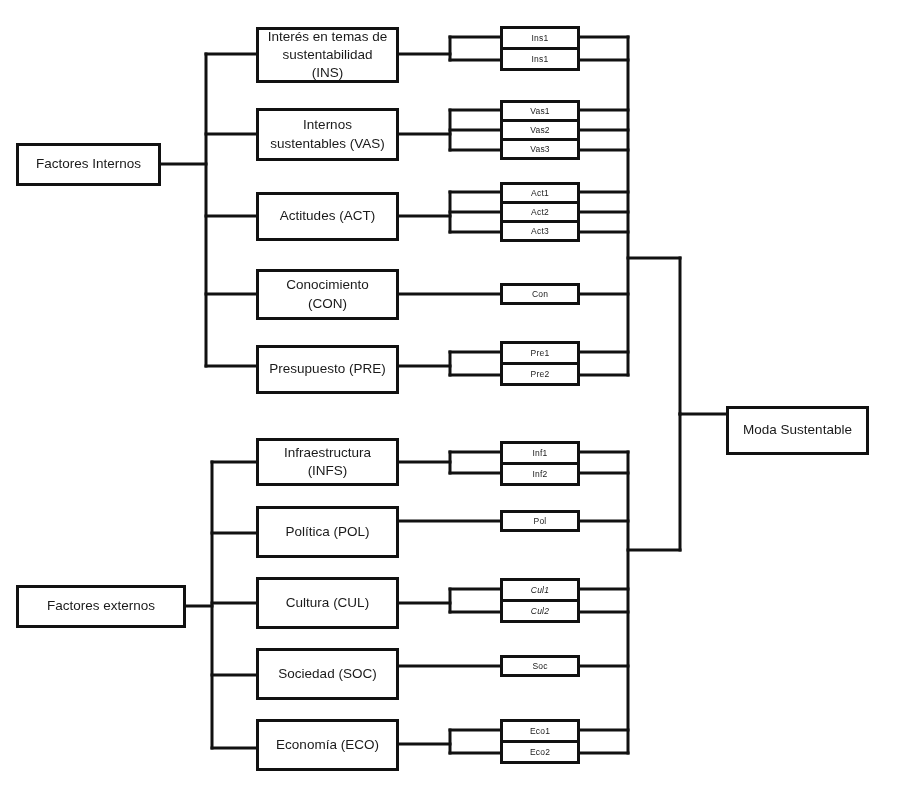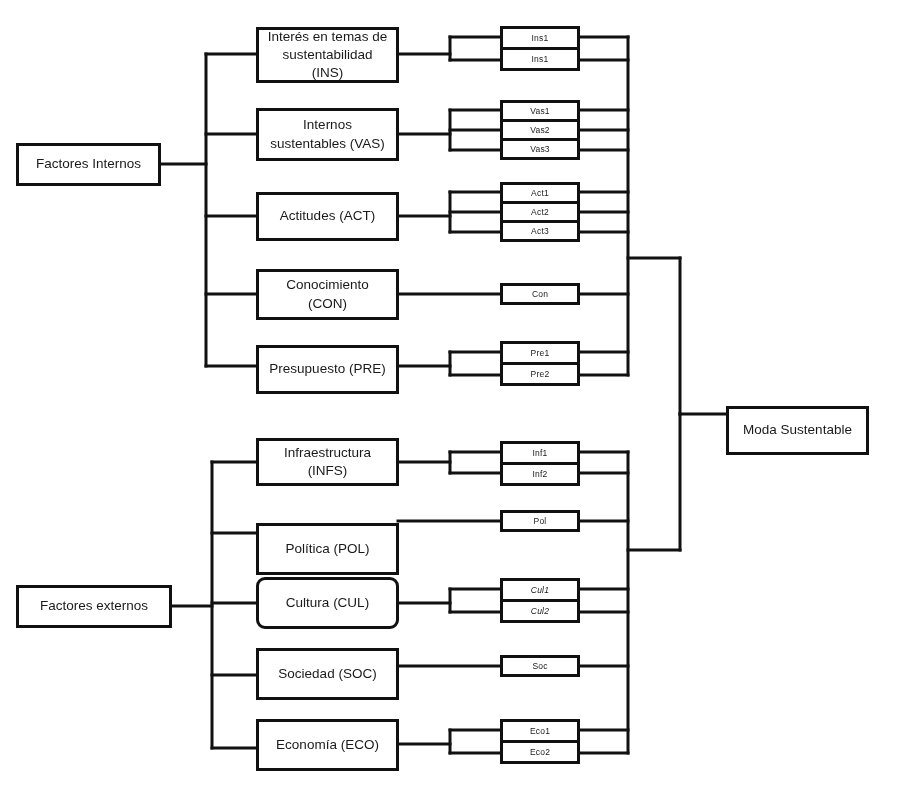--- a/index.html
+++ b/index.html
@@ -169,21 +169,21 @@
       <line x1="628" y1="550" x2="680" y2="550"></line>
       <line x1="680" y1="414" x2="726" y2="414"></line>
 
     </g>
   </svg>
 
   <div class="node root-node" style="left:16px; top:143px; width:145px; height:43px;">
     <span>Factores Internos</span>
   </div>
 
-  <div class="node root-node" style="left:16px; top:585px; width:156px; height:43px;">
+  <div class="node root-node" style="left:16px; top:585px; width:170px; height:43px;">
     <span>Factores externos</span>
   </div>
 
   <div class="node target-node" style="left:726px; top:390px; width:143px; height:49px;">
     <span>Moda Sustentable</span>
   </div>
 
   <div class="node factor-node" style="left:256px; top:27px; width:143px; height:56px;">
     <span>Interés en temas de sustentabilidad (INS)</span>
   </div>
@@ -201,25 +201,25 @@
   </div>
 
   <div class="node factor-node" style="left:256px; top:345px; width:143px; height:49px;">
     <span>Presupuesto (PRE)</span>
   </div>
 
   <div class="node factor-node" style="left:256px; top:438px; width:143px; height:48px;">
     <span>Infraestructura (INFS)</span>
   </div>
 
-  <div class="node factor-node" style="left:256px; top:506px; width:143px; height:52px;margin-top:17px;">
+  <div class="node factor-node" style="left:256px; top:506px; width:143px; height:52px;">
     <span>Política (POL)</span>
   </div>
 
-  <div class="node factor-node" style="left:256px; top:577px; width:143px; height:52px;border-radius:9px;">
+  <div class="node factor-node" style="left:256px; top:577px; width:143px; height:52px;">
     <span>Cultura (CUL)</span>
   </div>
 
   <div class="node factor-node" style="left:256px; top:648px; width:143px; height:52px;">
     <span>Sociedad (SOC)</span>
   </div>
 
   <div class="node factor-node" style="left:256px; top:719px; width:143px; height:52px;">
     <span>Economía (ECO)</span>
   </div>

